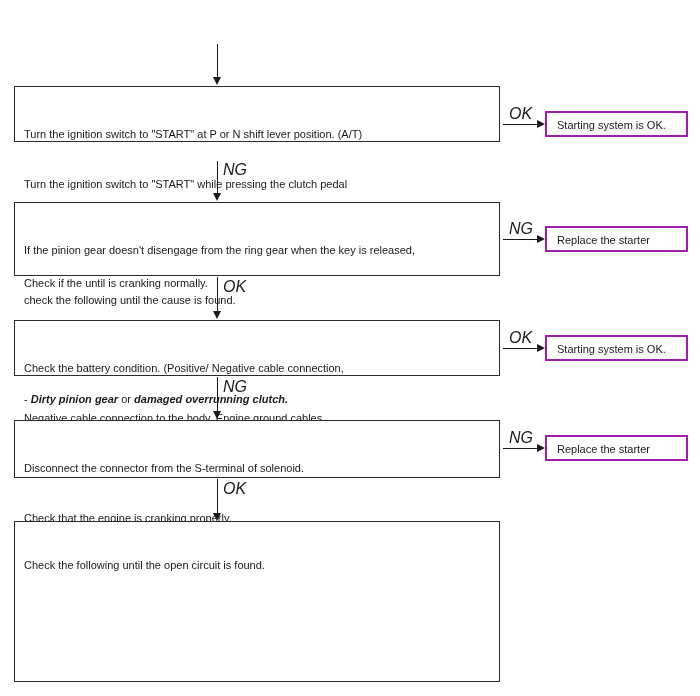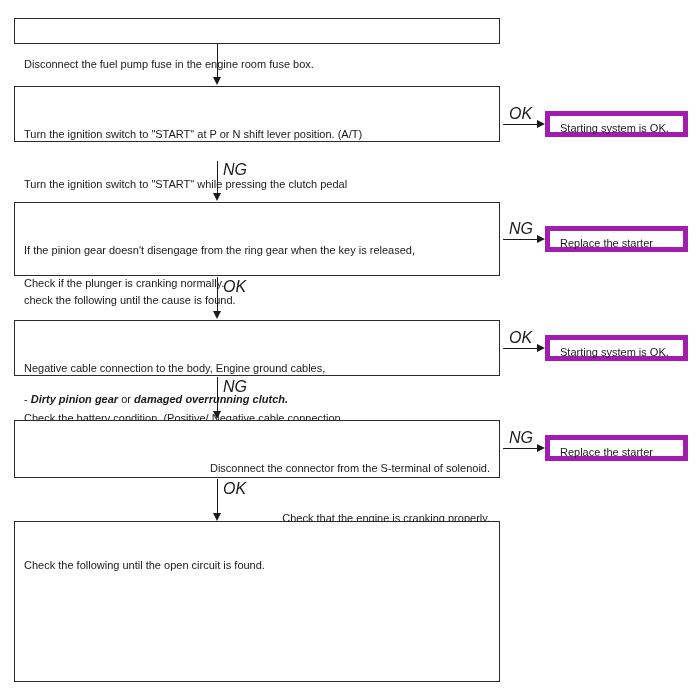--- a/index.html
+++ b/index.html
@@ -26,21 +26,21 @@
     font-size: 11px;
     line-height: 16.5px;
     color: #1a1a1a;
     padding: 6px 9px;
     white-space: pre-wrap;
   }
   .node .ln { display: block; white-space: pre; }
   .node .ln b { font-weight: bold; font-style: italic; }
   .branch {
     position: absolute;
-    border: 5px solid #a21caf;
+    border: 2px solid #a21caf;
     background: #ffffff;
     font-size: 11px;
     line-height: 24px;
     color: #1a1a1a;
     padding: 0 10px;
     height: 26px;
     white-space: nowrap;
   }
   .vline {
     position: absolute;
@@ -74,32 +74,29 @@
     white-space: nowrap;
     font-style: italic;
   }
   .spacer { display: block; height: 16.5px; }
 </style>
 </head>
 <body>
 
 <div id="chart">
 
-  <div class="node" style="left:14px; top:18px; width:486px; height:26px; padding-top:4px;">
-    <span class="ln">Disconnect the fuel pump fuse in the engine room fuse box.</span>
-  </div>
 
   <div class="vline" style="left:217px; top:44px; height:34px;"></div>
   <div class="vhead" style="left:213px; top:77px;"></div>
 
   <div class="node" style="left:14px; top:86px; width:486px; height:56px;">
     <span class="ln">Turn the ignition switch to "START" at P or N shift lever position. (A/T)</span>
     <span class="ln">Turn the ignition switch to "START" while pressing the clutch pedal</span>
     <span class="ln">and the brake pedal. (M/T)</span>
-    <span class="ln">Check if the plunger is cranking normally.</span>
+    <span class="ln">Check if the until is cranking normally.</span>
   </div>
 
   <div class="hline" style="left:503px; top:124px; width:36px;"></div>
   <div class="hhead" style="left:537px; top:120px;"></div>
   <div class="elabel" style="left:509px; top:108px;">OK</div>
   <div class="branch" style="left:545px; top:111px; width:143px;">
     <span>Starting system is OK.</span>
   </div>
 
   <div class="vline" style="left:217px; top:161px; height:33px;"></div>
@@ -118,37 +115,37 @@
   <div class="elabel" style="left:509px; top:223px;">NG</div>
   <div class="branch" style="left:545px; top:226px; width:143px;">
     <span>Replace the starter</span>
   </div>
 
   <div class="vline" style="left:217px; top:277px; height:35px;"></div>
   <div class="vhead" style="left:213px; top:311px;"></div>
   <div class="elabel" style="left:223px; top:281px;">OK</div>
 
   <div class="node" style="left:14px; top:320px; width:486px; height:56px;">
+    <span class="ln">Check the battery condition. (Positive/ Negative cable connection,</span>
     <span class="ln">Negative cable connection to the body, Engine ground cables,</span>
-    <span class="ln">Check the battery condition. (Positive/ Negative cable connection,</span>
     <span class="ln">Starter "B" terminal connection and corrosion. After that, try starting the engine again.</span>
   </div>
 
   <div class="hline" style="left:503px; top:348px; width:36px;"></div>
   <div class="hhead" style="left:537px; top:344px;"></div>
   <div class="elabel" style="left:509px; top:332px;">OK</div>
   <div class="branch" style="left:545px; top:335px; width:143px;">
     <span>Starting system is OK.</span>
   </div>
 
   <div class="vline" style="left:217px; top:377px; height:35px;"></div>
   <div class="vhead" style="left:213px; top:411px;"></div>
   <div class="elabel" style="left:223px; top:381px;">NG</div>
 
-  <div class="node" style="left:14px; top:420px; width:486px; height:58px;text-align:right;">
+  <div class="node" style="left:14px; top:420px; width:486px; height:58px;">
     <span class="ln">Disconnect the connector from the S-terminal of solenoid.</span>
     <span class="ln">Check that the engine is cranking properly.</span>
   </div>
 
   <div class="hline" style="left:503px; top:448px; width:36px;"></div>
   <div class="hhead" style="left:537px; top:444px;"></div>
   <div class="elabel" style="left:509px; top:432px;">NG</div>
   <div class="branch" style="left:545px; top:435px; width:143px;">
     <span>Replace the starter</span>
   </div>

